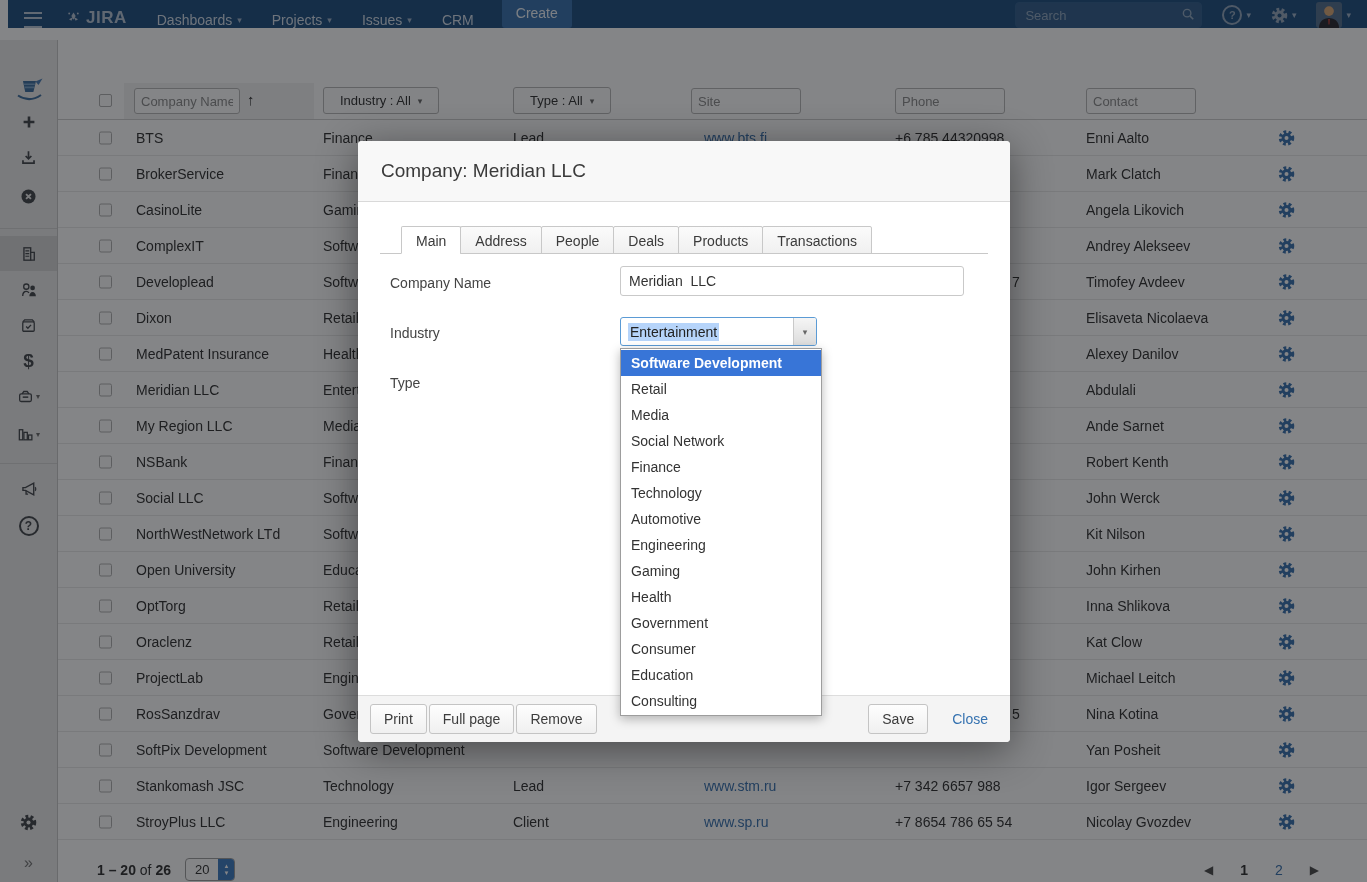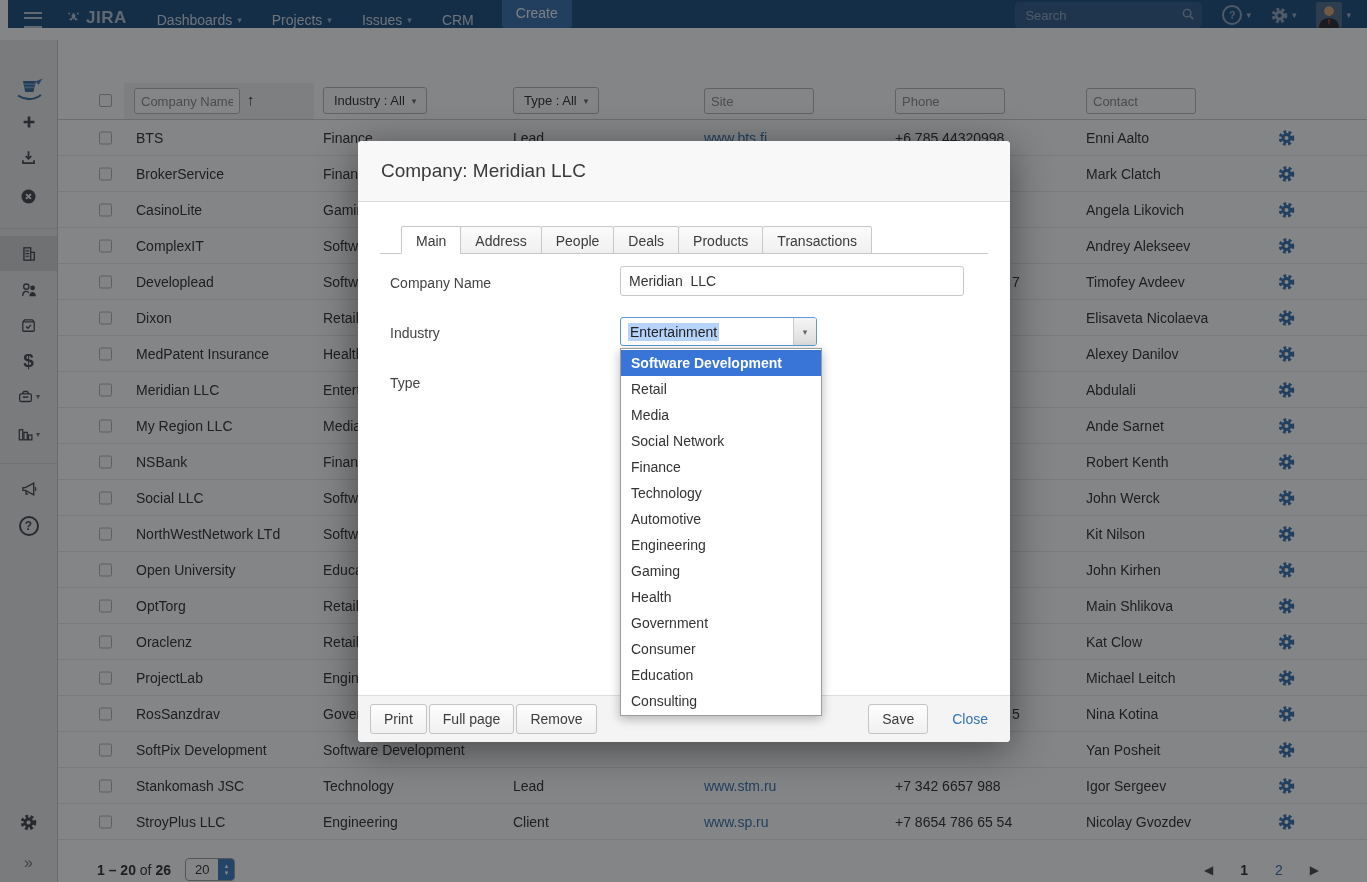--- a/index.html
+++ b/index.html
@@ -51,29 +51,29 @@
   .colbg{position:absolute;left:67px;width:190px;top:0;bottom:0;background:#f3f3f3}
   .cb{width:13px;height:13px;border:1px solid #b0b0b0;border-radius:2px;background:#fdfdfd;
       display:inline-block;box-sizing:border-box;cursor:pointer}
   .hcb{position:absolute;left:42px;top:11px}
   #f-company{position:absolute;left:77px;top:5px;width:106px;height:26px;border:1px solid #b9b9b9;
              border-radius:3px;padding:0 6px;font-size:13px;color:#333;box-sizing:border-box;
              font-family:inherit;outline:none;background:#fff}
   #f-company::placeholder{color:#8c8c8c}
   .sort-arrow{position:absolute;left:190px;top:8px;font-size:15px;color:#333}
   .fbtn{position:absolute;top:4px;height:27px;background:#fdfdfd;border:1px solid #b9b9b9;border-radius:3px;
-        font-size:13px;color:#333;padding:0 10px;display:flex;align-items:center;gap:7px;cursor:pointer;
+        font-size:13px;color:#333;padding:0 16px;display:flex;align-items:center;gap:7px;cursor:pointer;
         font-family:inherit;box-sizing:border-box}
   .fbtn .caret{font-size:9px;color:#666}
   #f-industry{left:266px}
   #f-type{left:456px}
   .finput{position:absolute;top:5px;height:26px;width:110px;border:1px solid #b9b9b9;border-radius:3px;
           padding:0 6px;font-size:13px;box-sizing:border-box;font-family:inherit;outline:none;background:#fff}
   .finput::placeholder{color:#8c8c8c}
-  #f-site{left:647px} #f-phone{left:838px} #f-contact{left:1029px}
+  #f-site{left:634px} #f-phone{left:838px} #f-contact{left:1029px}
 
   .trow{position:relative;height:35px;border-bottom:1px solid #e8e8e8;background:#fff}
   .cell{position:absolute;top:50%;transform:translateY(-50%);font-size:14px;color:#333;white-space:nowrap}
   .c-cb{left:42px}
   .c-company{left:79px}
   .c-industry{left:266px}
   .c-type{left:456px}
   .c-site{left:647px;color:#3b73af;cursor:pointer}
   .c-phone{left:838px}
   .c-contact{left:1029px}
@@ -526,21 +526,21 @@
             </svg>
           </span>
         </div>
         <div class="trow">
           <span class="cb cell c-cb"></span>
           <span class="cell c-company">OptTorg</span>
           <span class="cell c-industry">Retail</span>
           <span class="cell c-type"></span>
           <span class="cell c-site"></span>
           <span class="cell c-phone"></span>
-          <span class="cell c-contact">Main Shlikova</span>
+          <span class="cell c-contact">Inna Shlikova</span>
           <span class="cell c-gear">
             <svg class="gearicon" viewBox="0 0 16 16">
               <use href="#i-gear"></use>
             </svg>
           </span>
         </div>
         <div class="trow">
           <span class="cb cell c-cb"></span>
           <span class="cell c-company">Oraclenz</span>
           <span class="cell c-industry">Retail</span>

